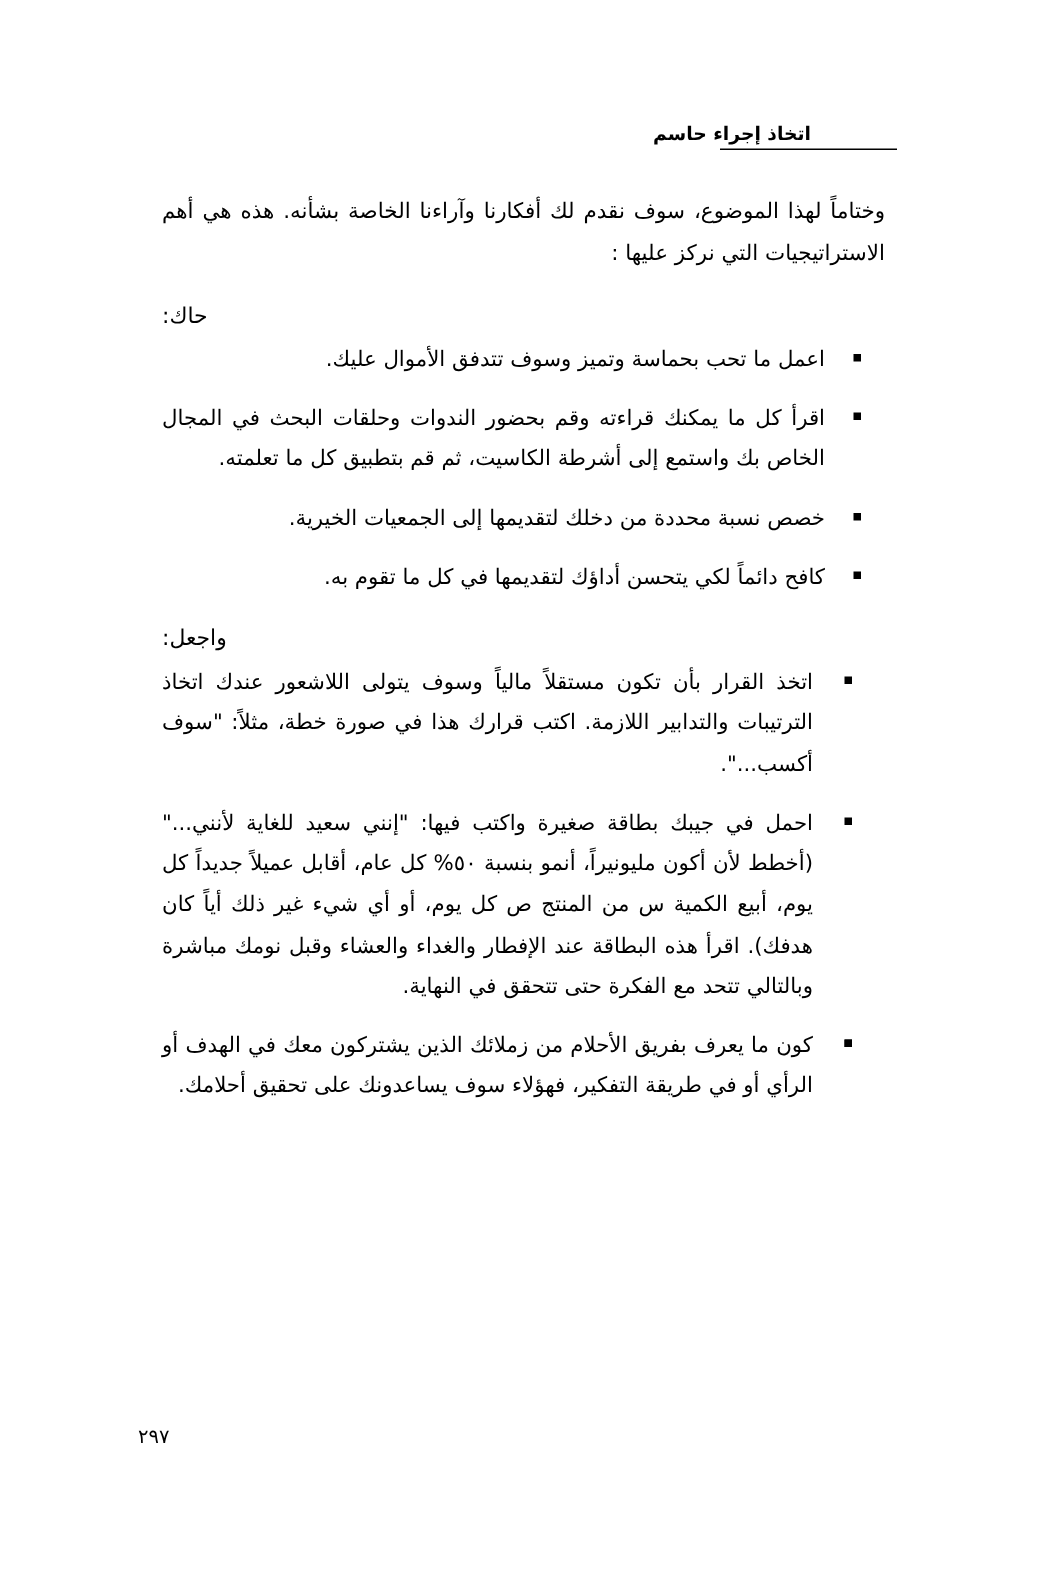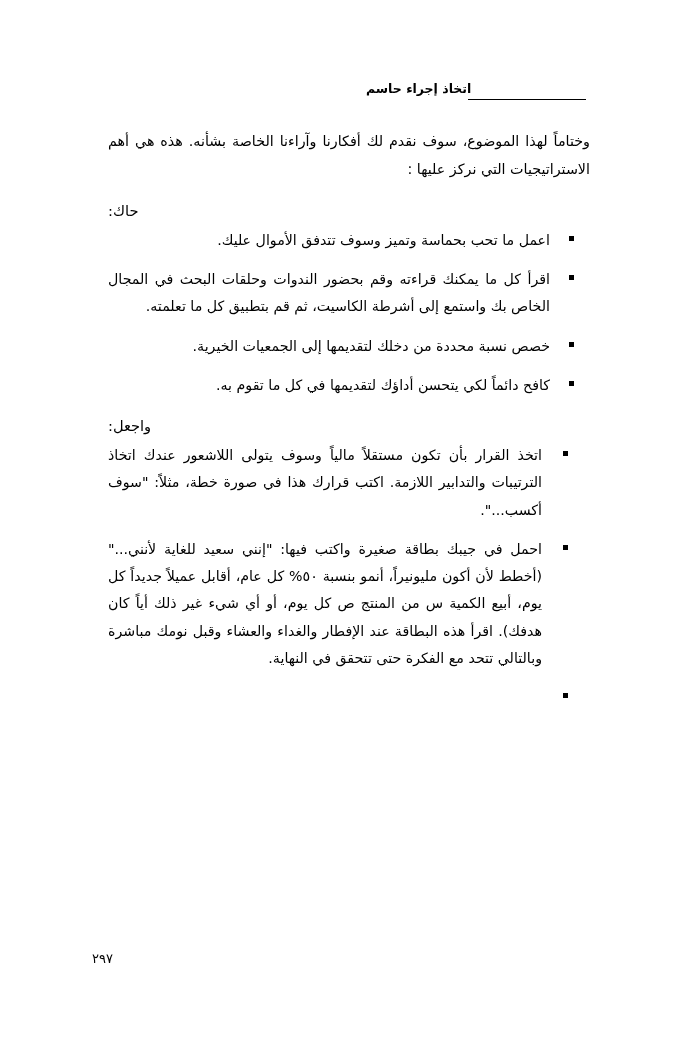--- a/index.html
+++ b/index.html
@@ -21,23 +21,23 @@
     top: 0; left: 0;
     width: 698px;
     height: 1064px;
     box-sizing: border-box;
   }
 
   
   .running-head {
     position: absolute;
     top: 78px;
-    right: 112px;
+    right: 100px;
     width: 220px;
-    text-align: left;
+    text-align: center;
     direction: rtl;
   }
   .running-head .rh-text {
     font-size: 12.5px;
     font-weight: 700;
     letter-spacing: 0px;
     display: inline-block;
     padding-bottom: 2px;
   }
   .running-head .rh-rule {
@@ -159,20 +159,24 @@
           <span class="marker"></span>
           <span>اتخذ القرار بأن تكون مستقلاً مالياً وسوف يتولى اللاشعور عندك اتخاذ الترتيبات والتدابير اللازمة. اكتب قرارك هذا في صورة خطة، مثلاً: "سوف أكسب...".</span>
         </li>
         <li>
           <span class="marker"></span>
           <span>احمل في جيبك بطاقة صغيرة واكتب فيها: "إنني سعيد للغاية لأنني..." (أخطط لأن أكون مليونيراً، أنمو بنسبة ٥٠% كل عام، أقابل عميلاً جديداً كل يوم، أبيع الكمية س من المنتج ص كل يوم، أو أي شيء غير ذلك أياً كان هدفك). اقرأ هذه البطاقة عند الإفطار والغداء والعشاء وقبل نومك مباشرة وبالتالي تتحد مع الفكرة حتى تتحقق في النهاية.</span>
         </li>
         <li>
           <span class="marker"></span>
         </li>
+        <li>
+          <span class="marker"></span>
+          <span>كون ما يعرف بفريق الأحلام من زملائك الذين يشتركون معك في الهدف أو الرأي أو في طريقة التفكير، فهؤلاء سوف يساعدونك على تحقيق أحلامك.</span>
+        </li>
       </ul>
     </div>
 
   </div>
 
   <div class="page-number">٢٩٧</div>
 
 </div>
 
 </body></html>

